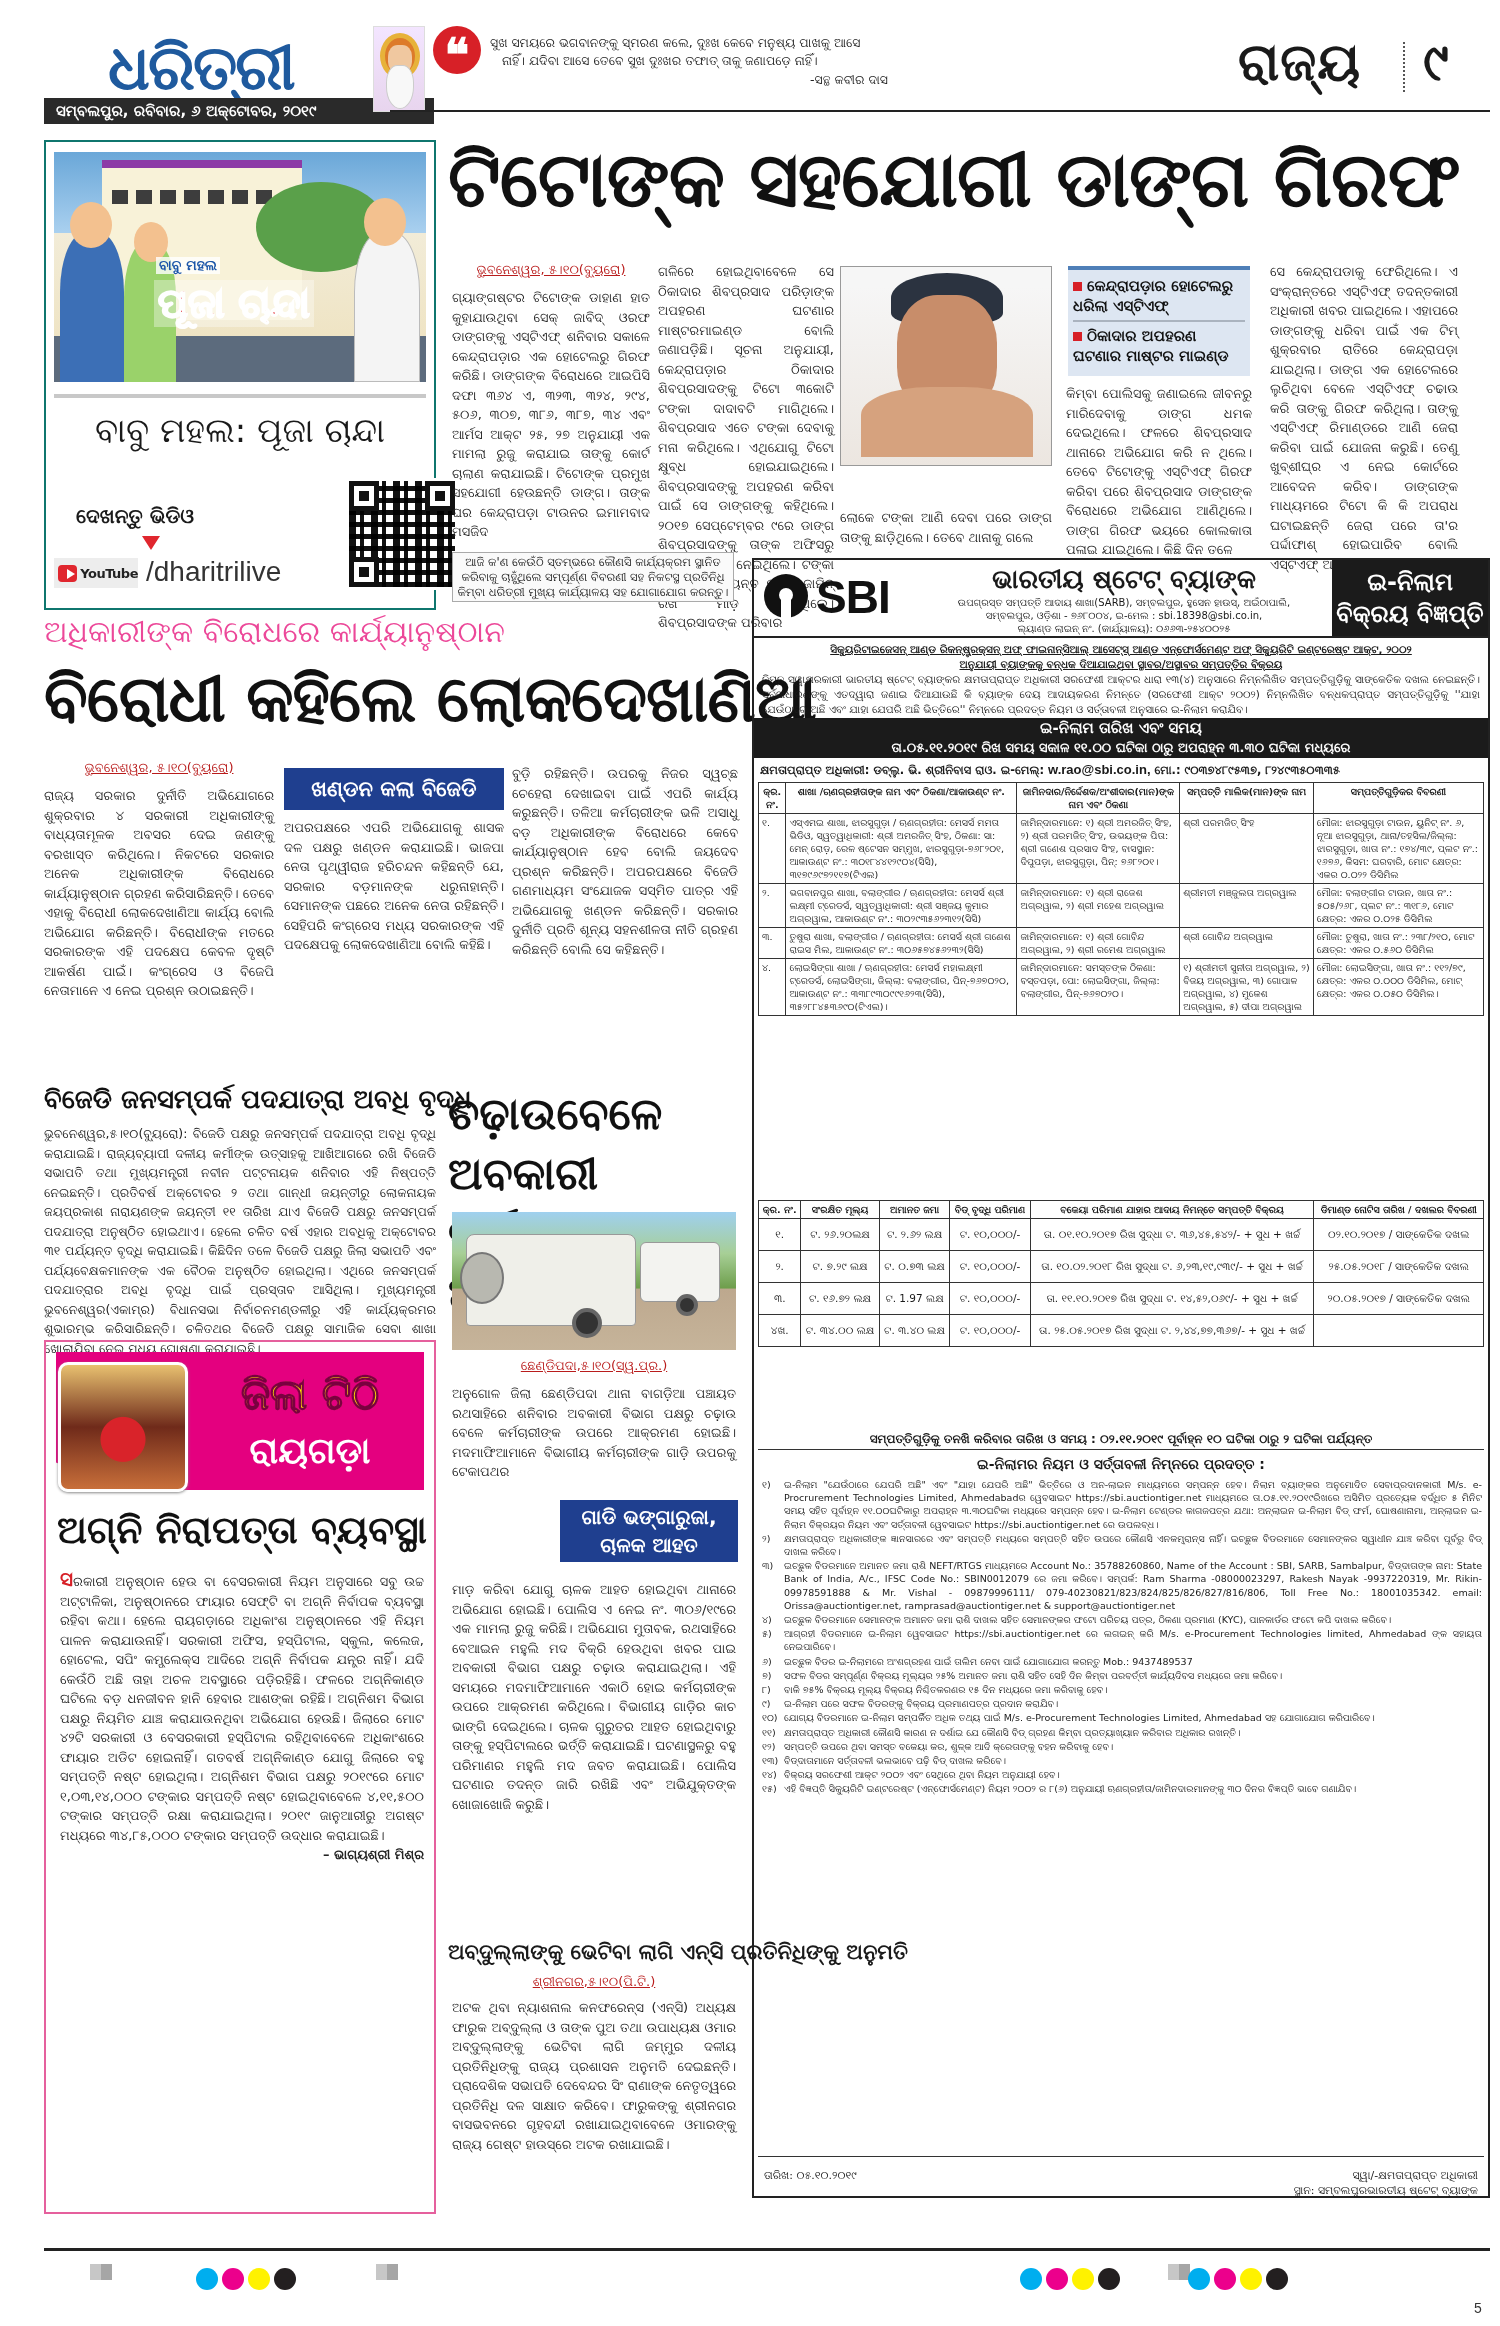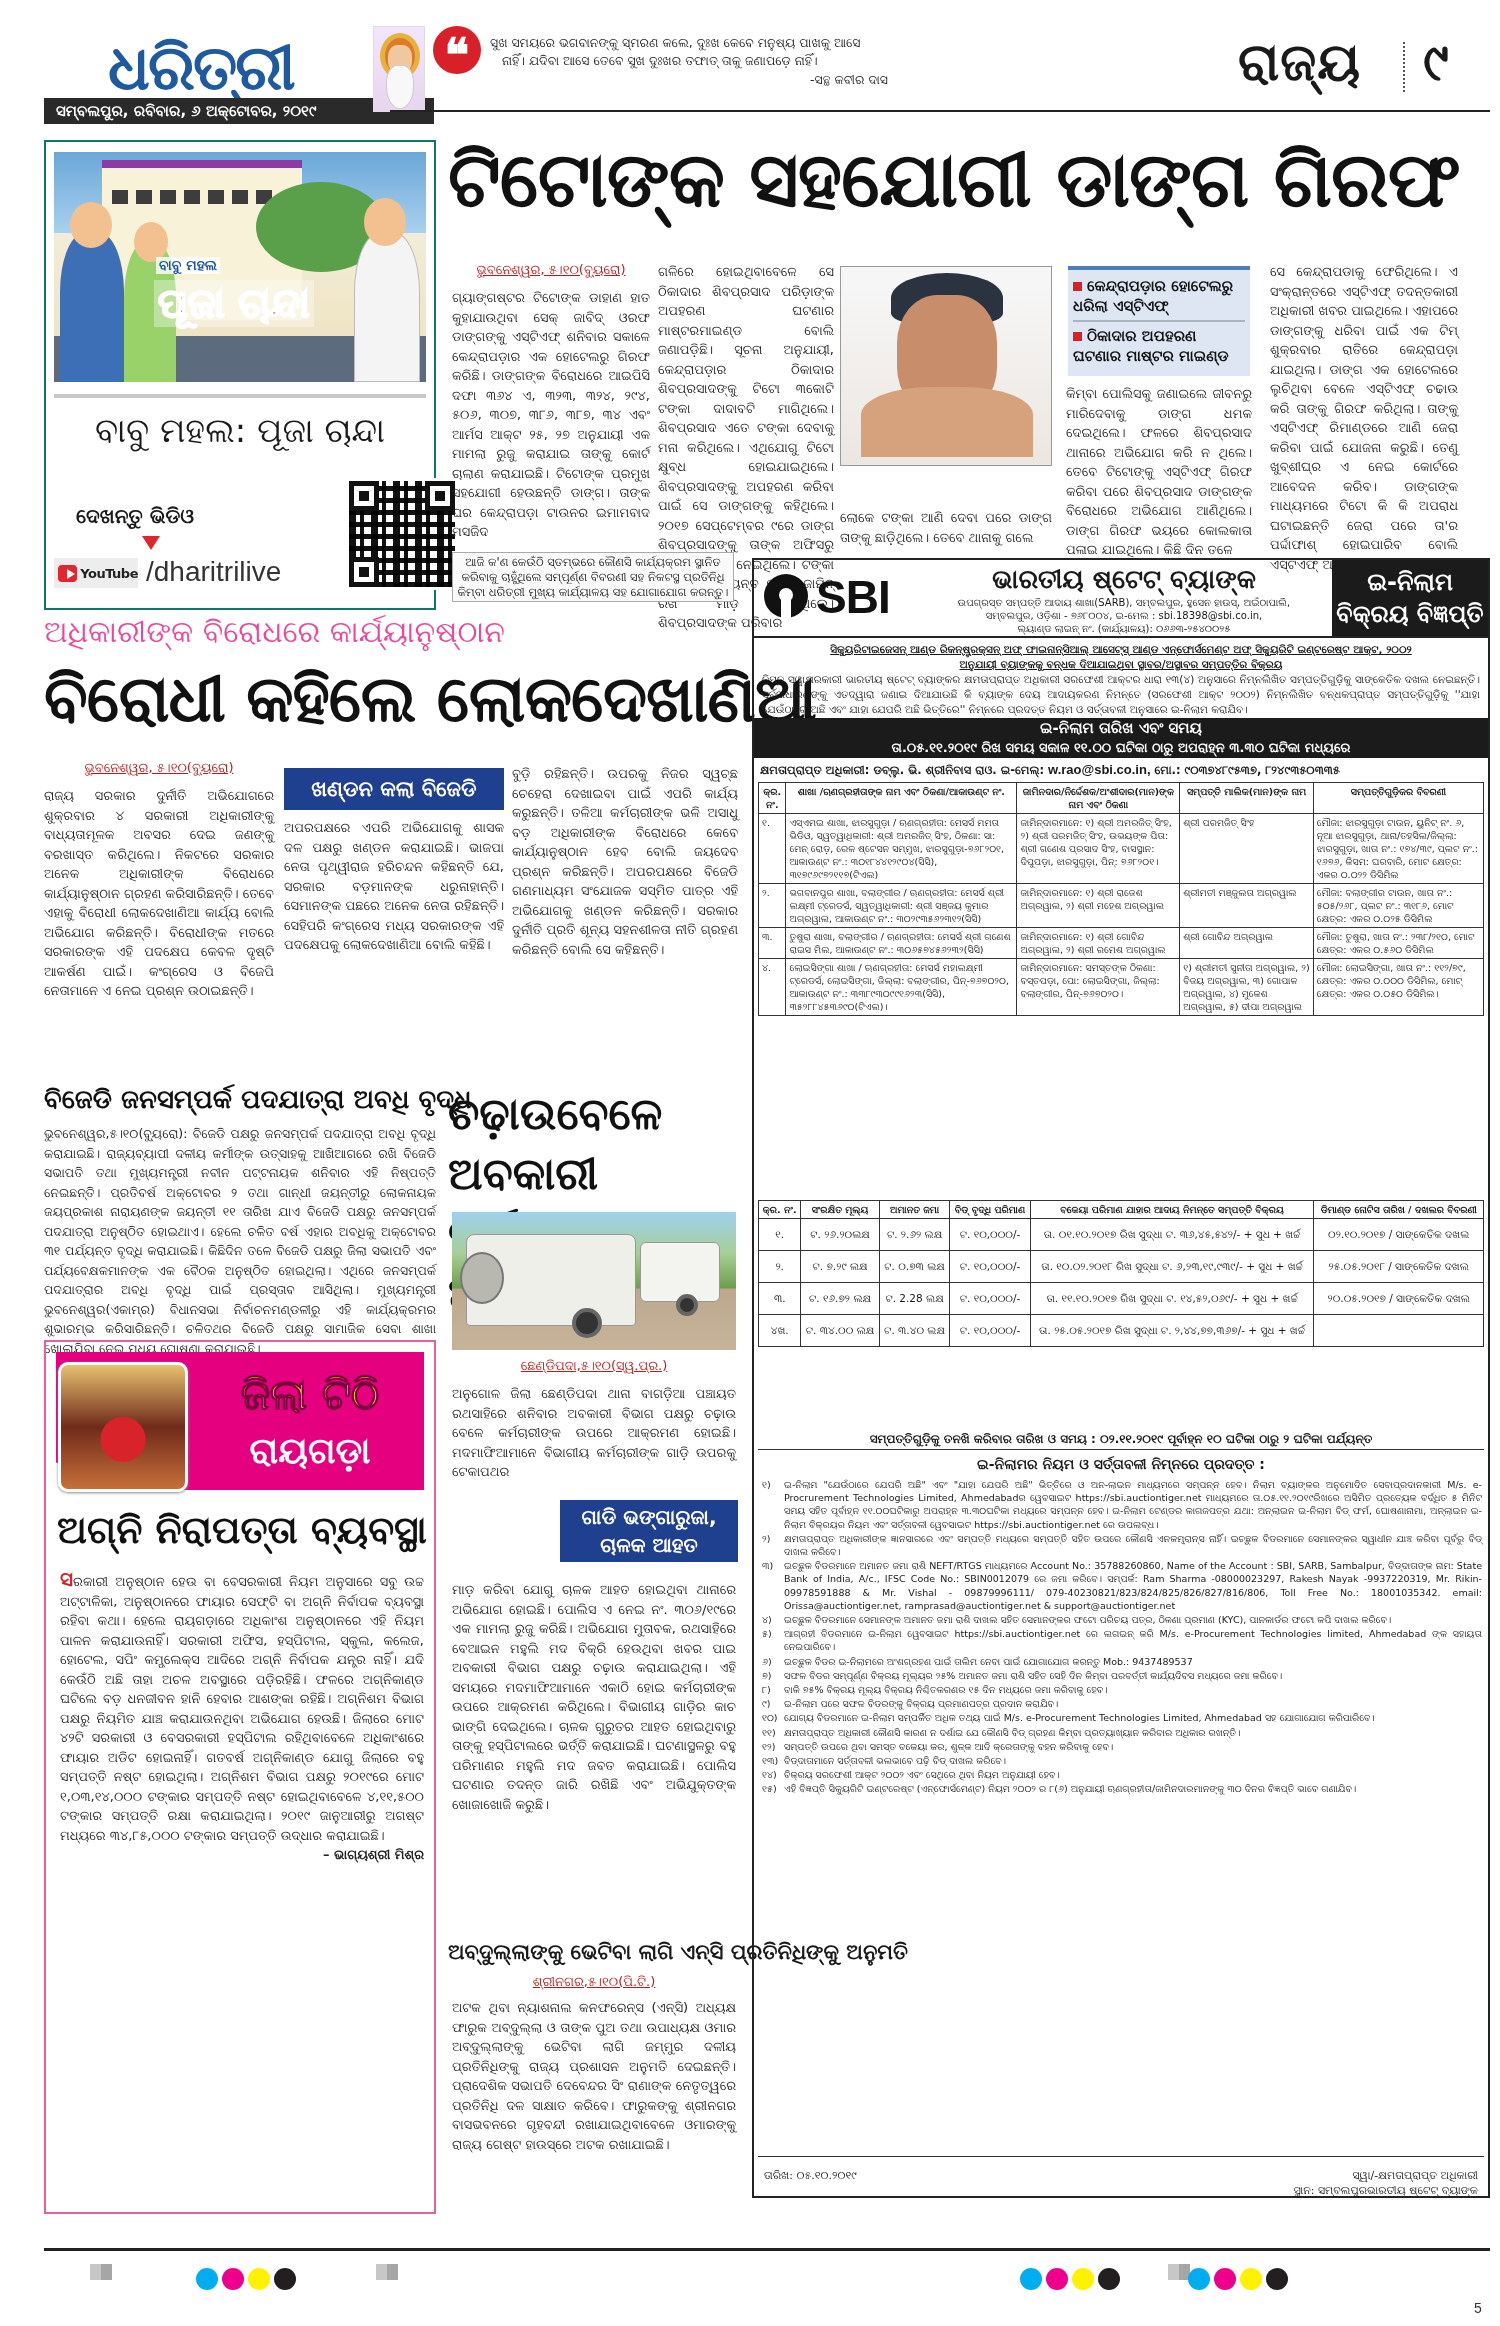--- a/index.html
+++ b/index.html
@@ -347,21 +347,21 @@
             <td>୨.</td>
             <td>ଟ. ୭.୨୯ ଲକ୍ଷ</td>
             <td>ଟ. ୦.୭୩ ଲକ୍ଷ</td>
             <td>ଟ. ୧୦,୦୦୦/-</td>
             <td>ତା. ୧୦.୦୨.୨୦୧୮ ରିଖ ସୁଦ୍ଧା ଟ. ୬,୨୩,୧୯,୯୩୯/- + ସୁଧ + ଖର୍ଚ୍ଚ</td>
             <td>୨୫.୦୫.୨୦୧୮ / ସାଙ୍କେତିକ ଦଖଲ</td>
           </tr>
           <tr>
             <td>୩.</td>
             <td>ଟ. ୧୬.୭୨ ଲକ୍ଷ</td>
-            <td>ଟ. 2.28 ଲକ୍ଷ</td>
+            <td>ଟ. 1.97 ଲକ୍ଷ</td>
             <td>ଟ. ୧୦,୦୦୦/-</td>
             <td>ତା. ୧୧.୧୦.୨୦୧୭ ରିଖ ସୁଦ୍ଧା ଟ. ୧୪,୫୨,୦୬୯/- + ସୁଧ + ଖର୍ଚ୍ଚ</td>
             <td>୨୦.୦୫.୨୦୧୭ / ସାଙ୍କେତିକ ଦଖଲ</td>
           </tr>
           <tr>
             <td>୪ଖ.</td>
             <td>ଟ. ୩୪.୦୦ ଲକ୍ଷ</td>
             <td>ଟ. ୩.୪୦ ଲକ୍ଷ</td>
             <td>ଟ. ୧୦,୦୦୦/-</td>
             <td>ତା. ୨୫.୦୫.୨୦୧୭ ରିଖ ସୁଦ୍ଧା ଟ. ୨,୪୪,୭୭,୩୬୭/- + ସୁଧ + ଖର୍ଚ୍ଚ</td>

